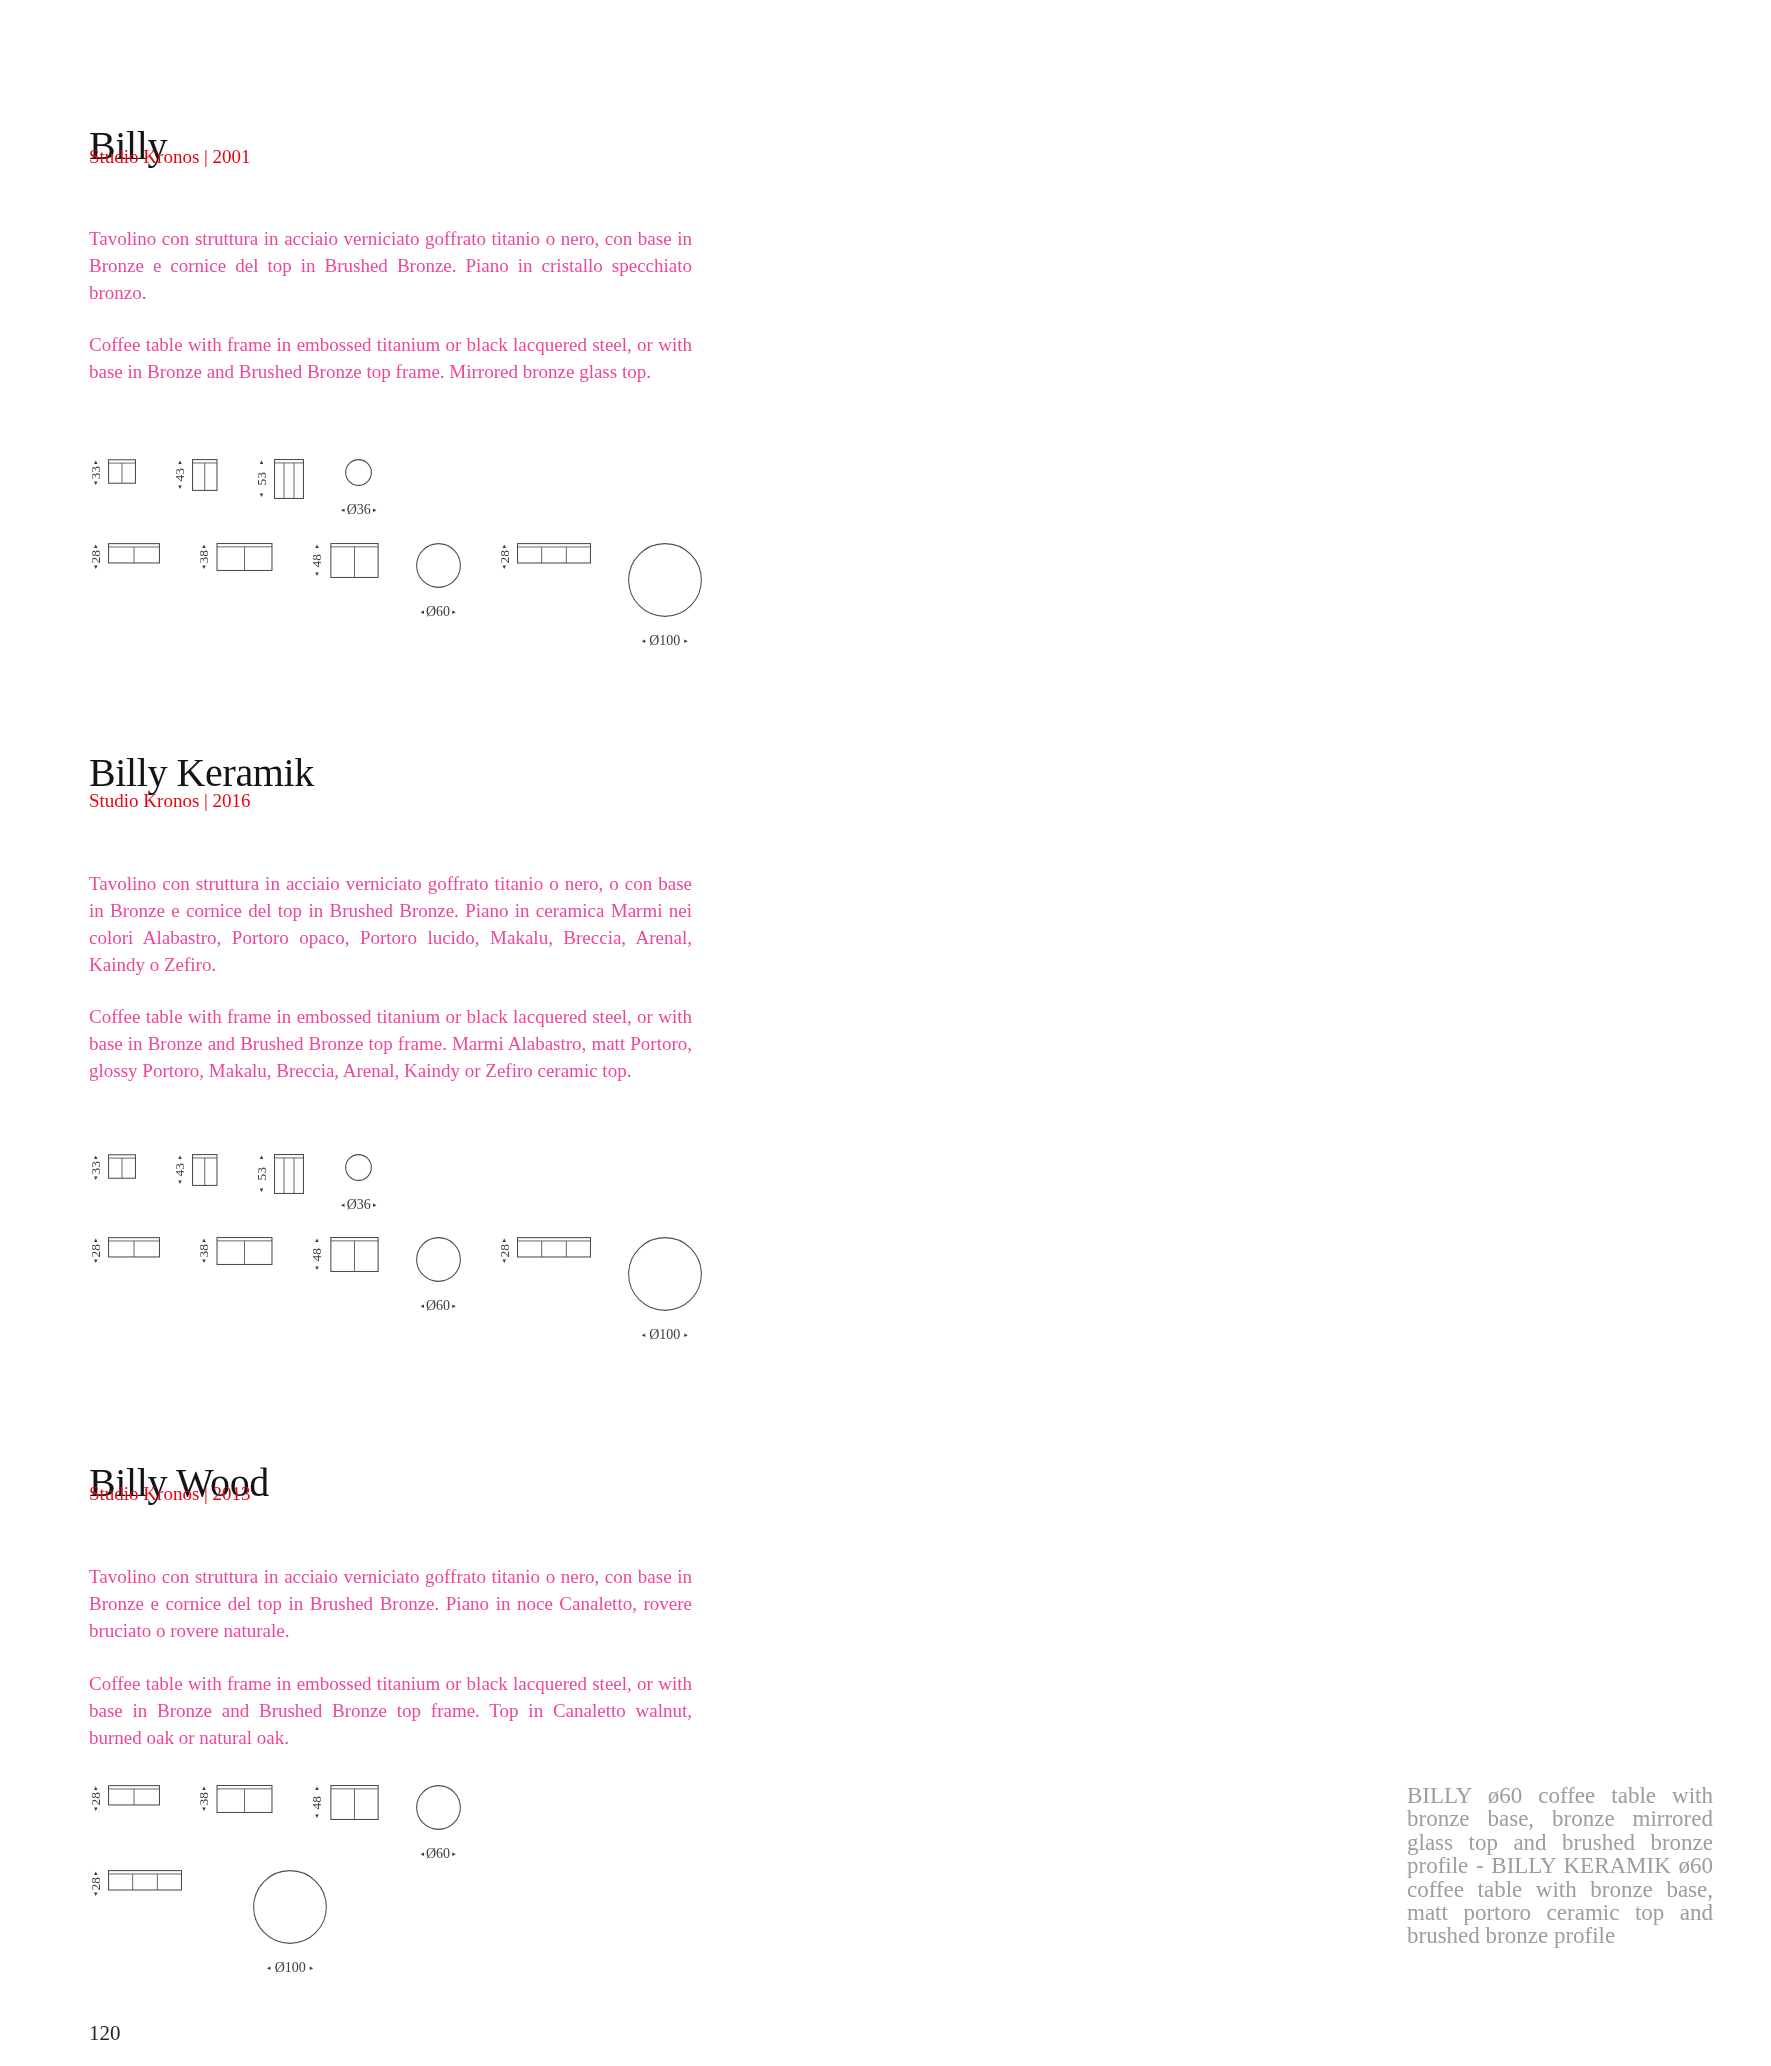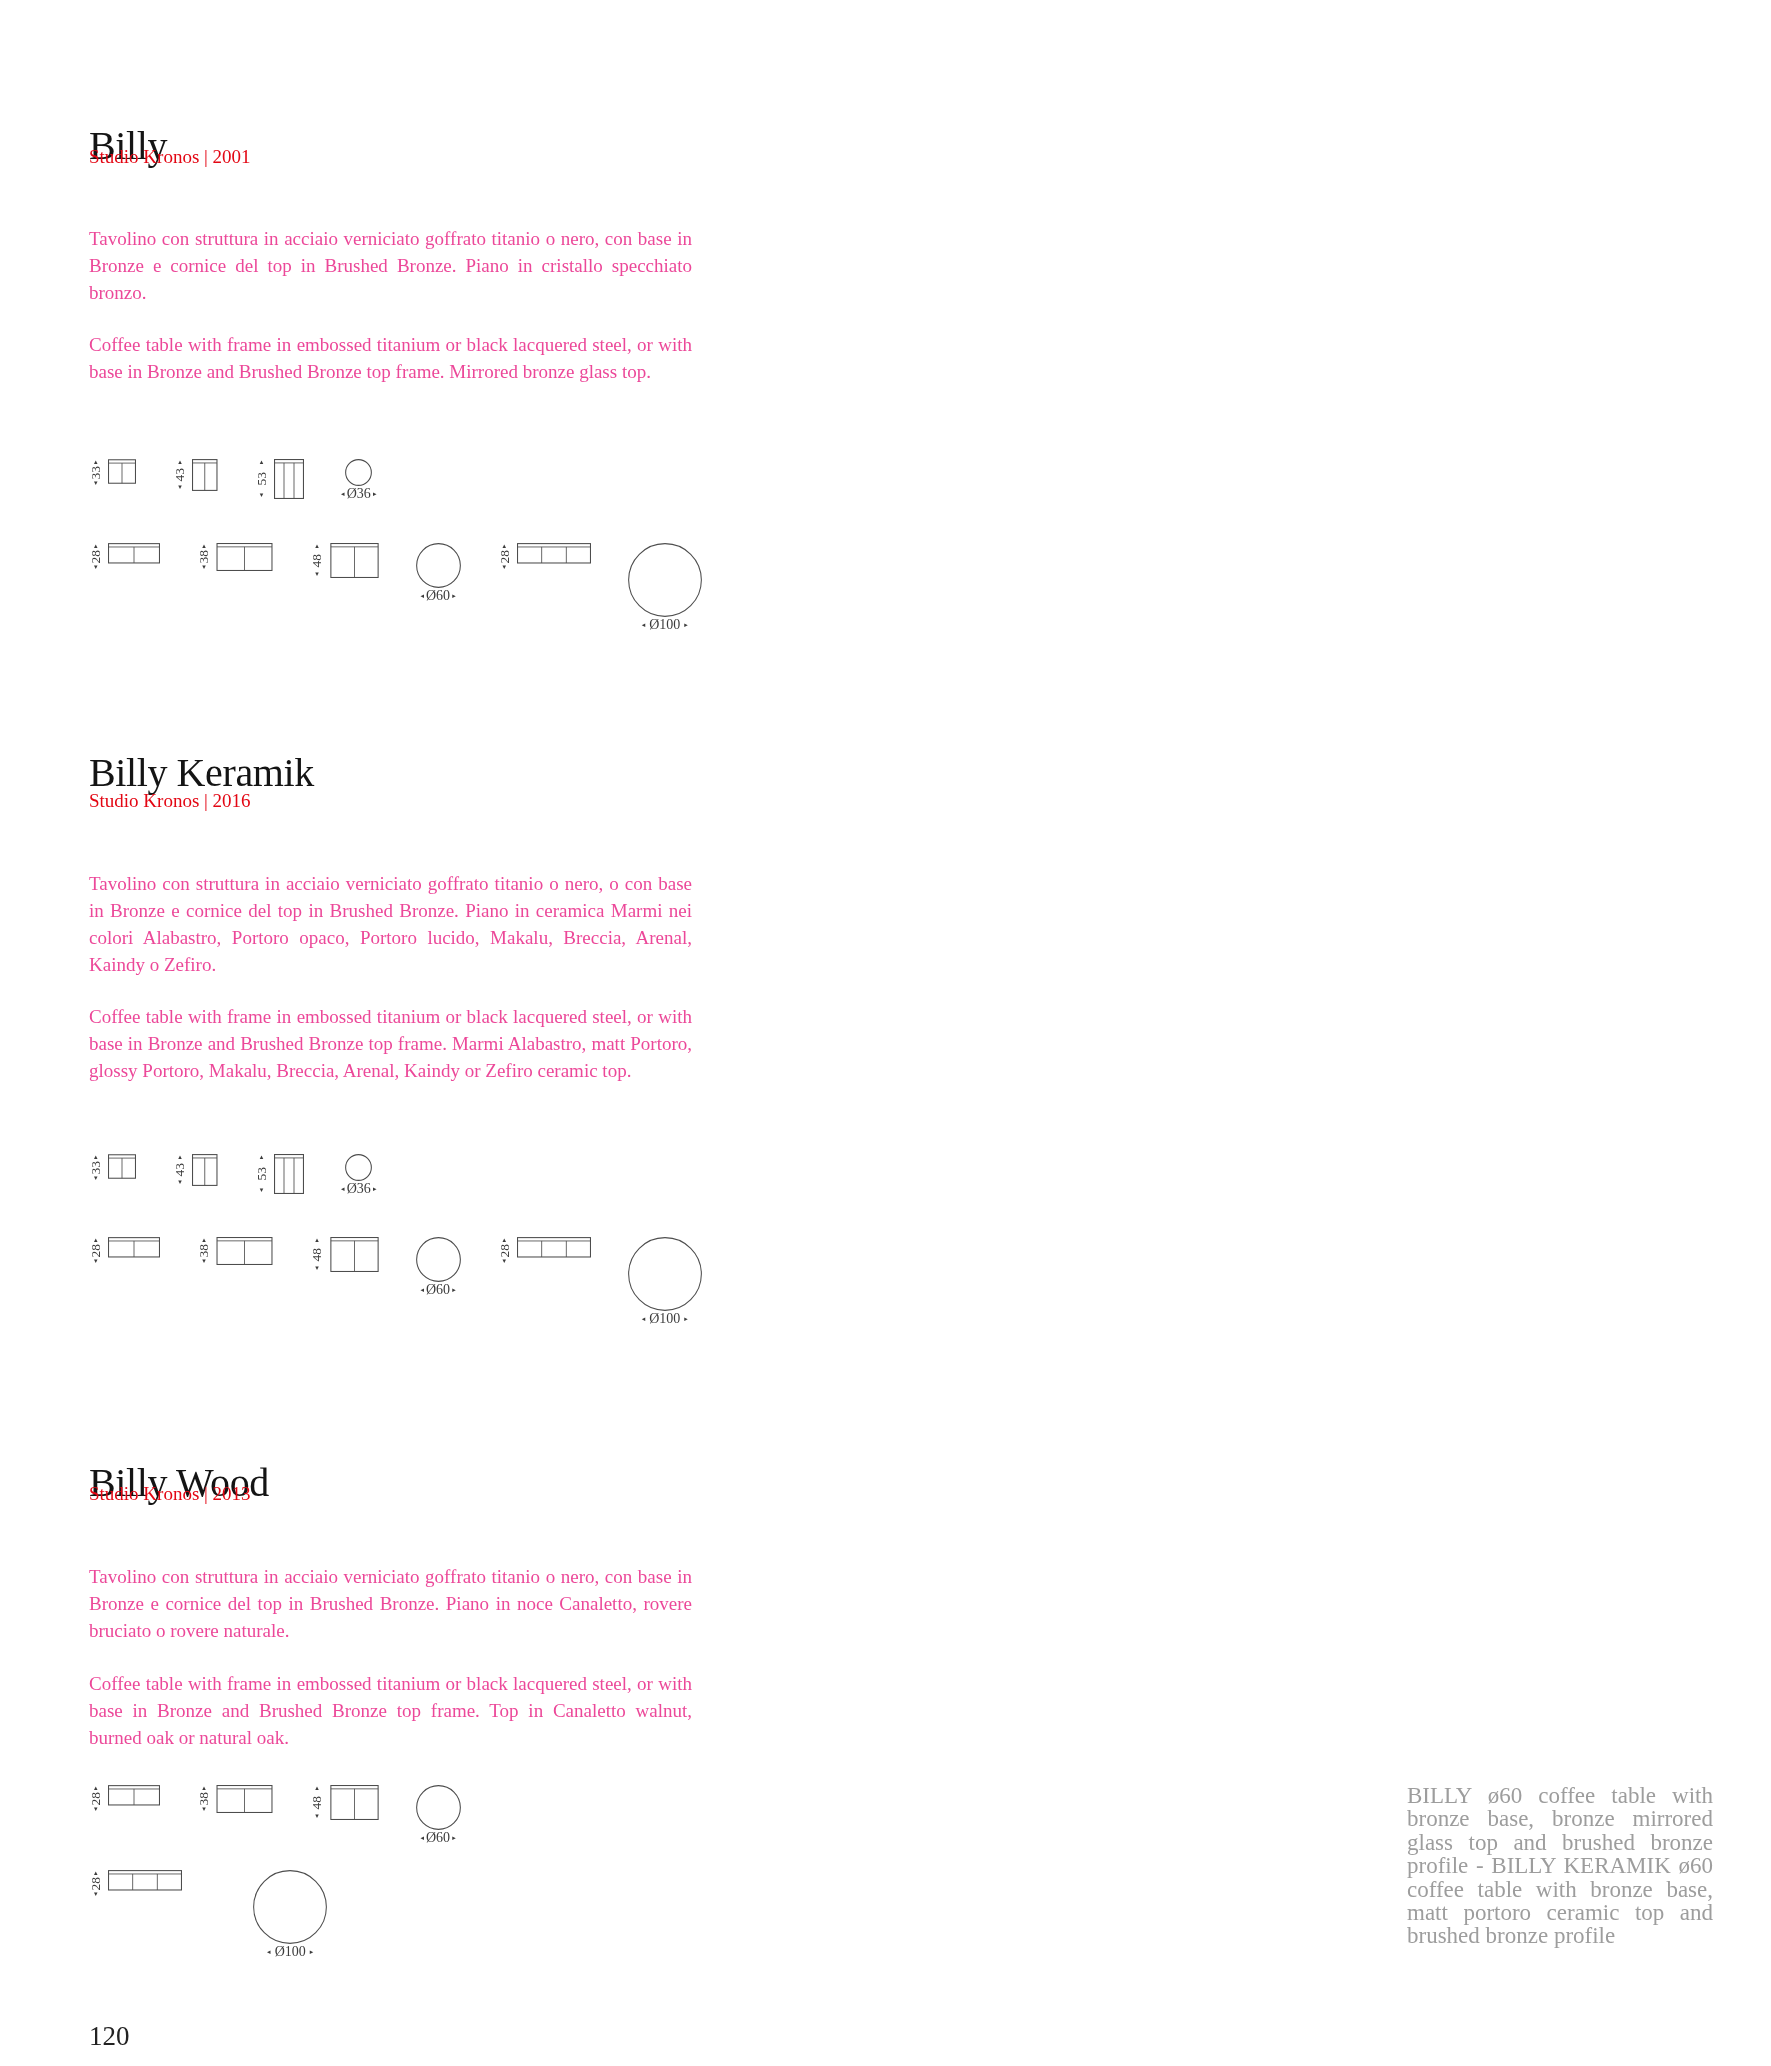--- a/index.html
+++ b/index.html
@@ -66,34 +66,34 @@
     flex-direction:column;
     align-items:center;
   }
   .circle-label{
     display:flex;
     align-items:center;
     column-gap:2.1px;
     font-size:14px;
     line-height:1;
     color:#3c3c3c;
-    margin-top:1px;
+    margin-top:17px;
   }
   .circle-label.wide{column-gap:4px;}
   .tri{font-size:7px;line-height:1;color:#3c3c3c;}
   .caption{
     width:306px;
     font-size:23px;
     line-height:23.4px;
     color:#9d9d9d;
     text-align:justify;
   }
   .caption p{margin:0;}
   .pageno{
-    font-size:27px;
+    font-size:21px;
     color:#222222;
   }
 </style>
 </head>
 <body>
 
 <div class="page">
 
   <h1 class="abs title" style="left:89px; top:98px;">Billy</h1>
   <div class="abs subtitle" style="left:89px; top:146px;">Studio Kronos | 2001</div>

